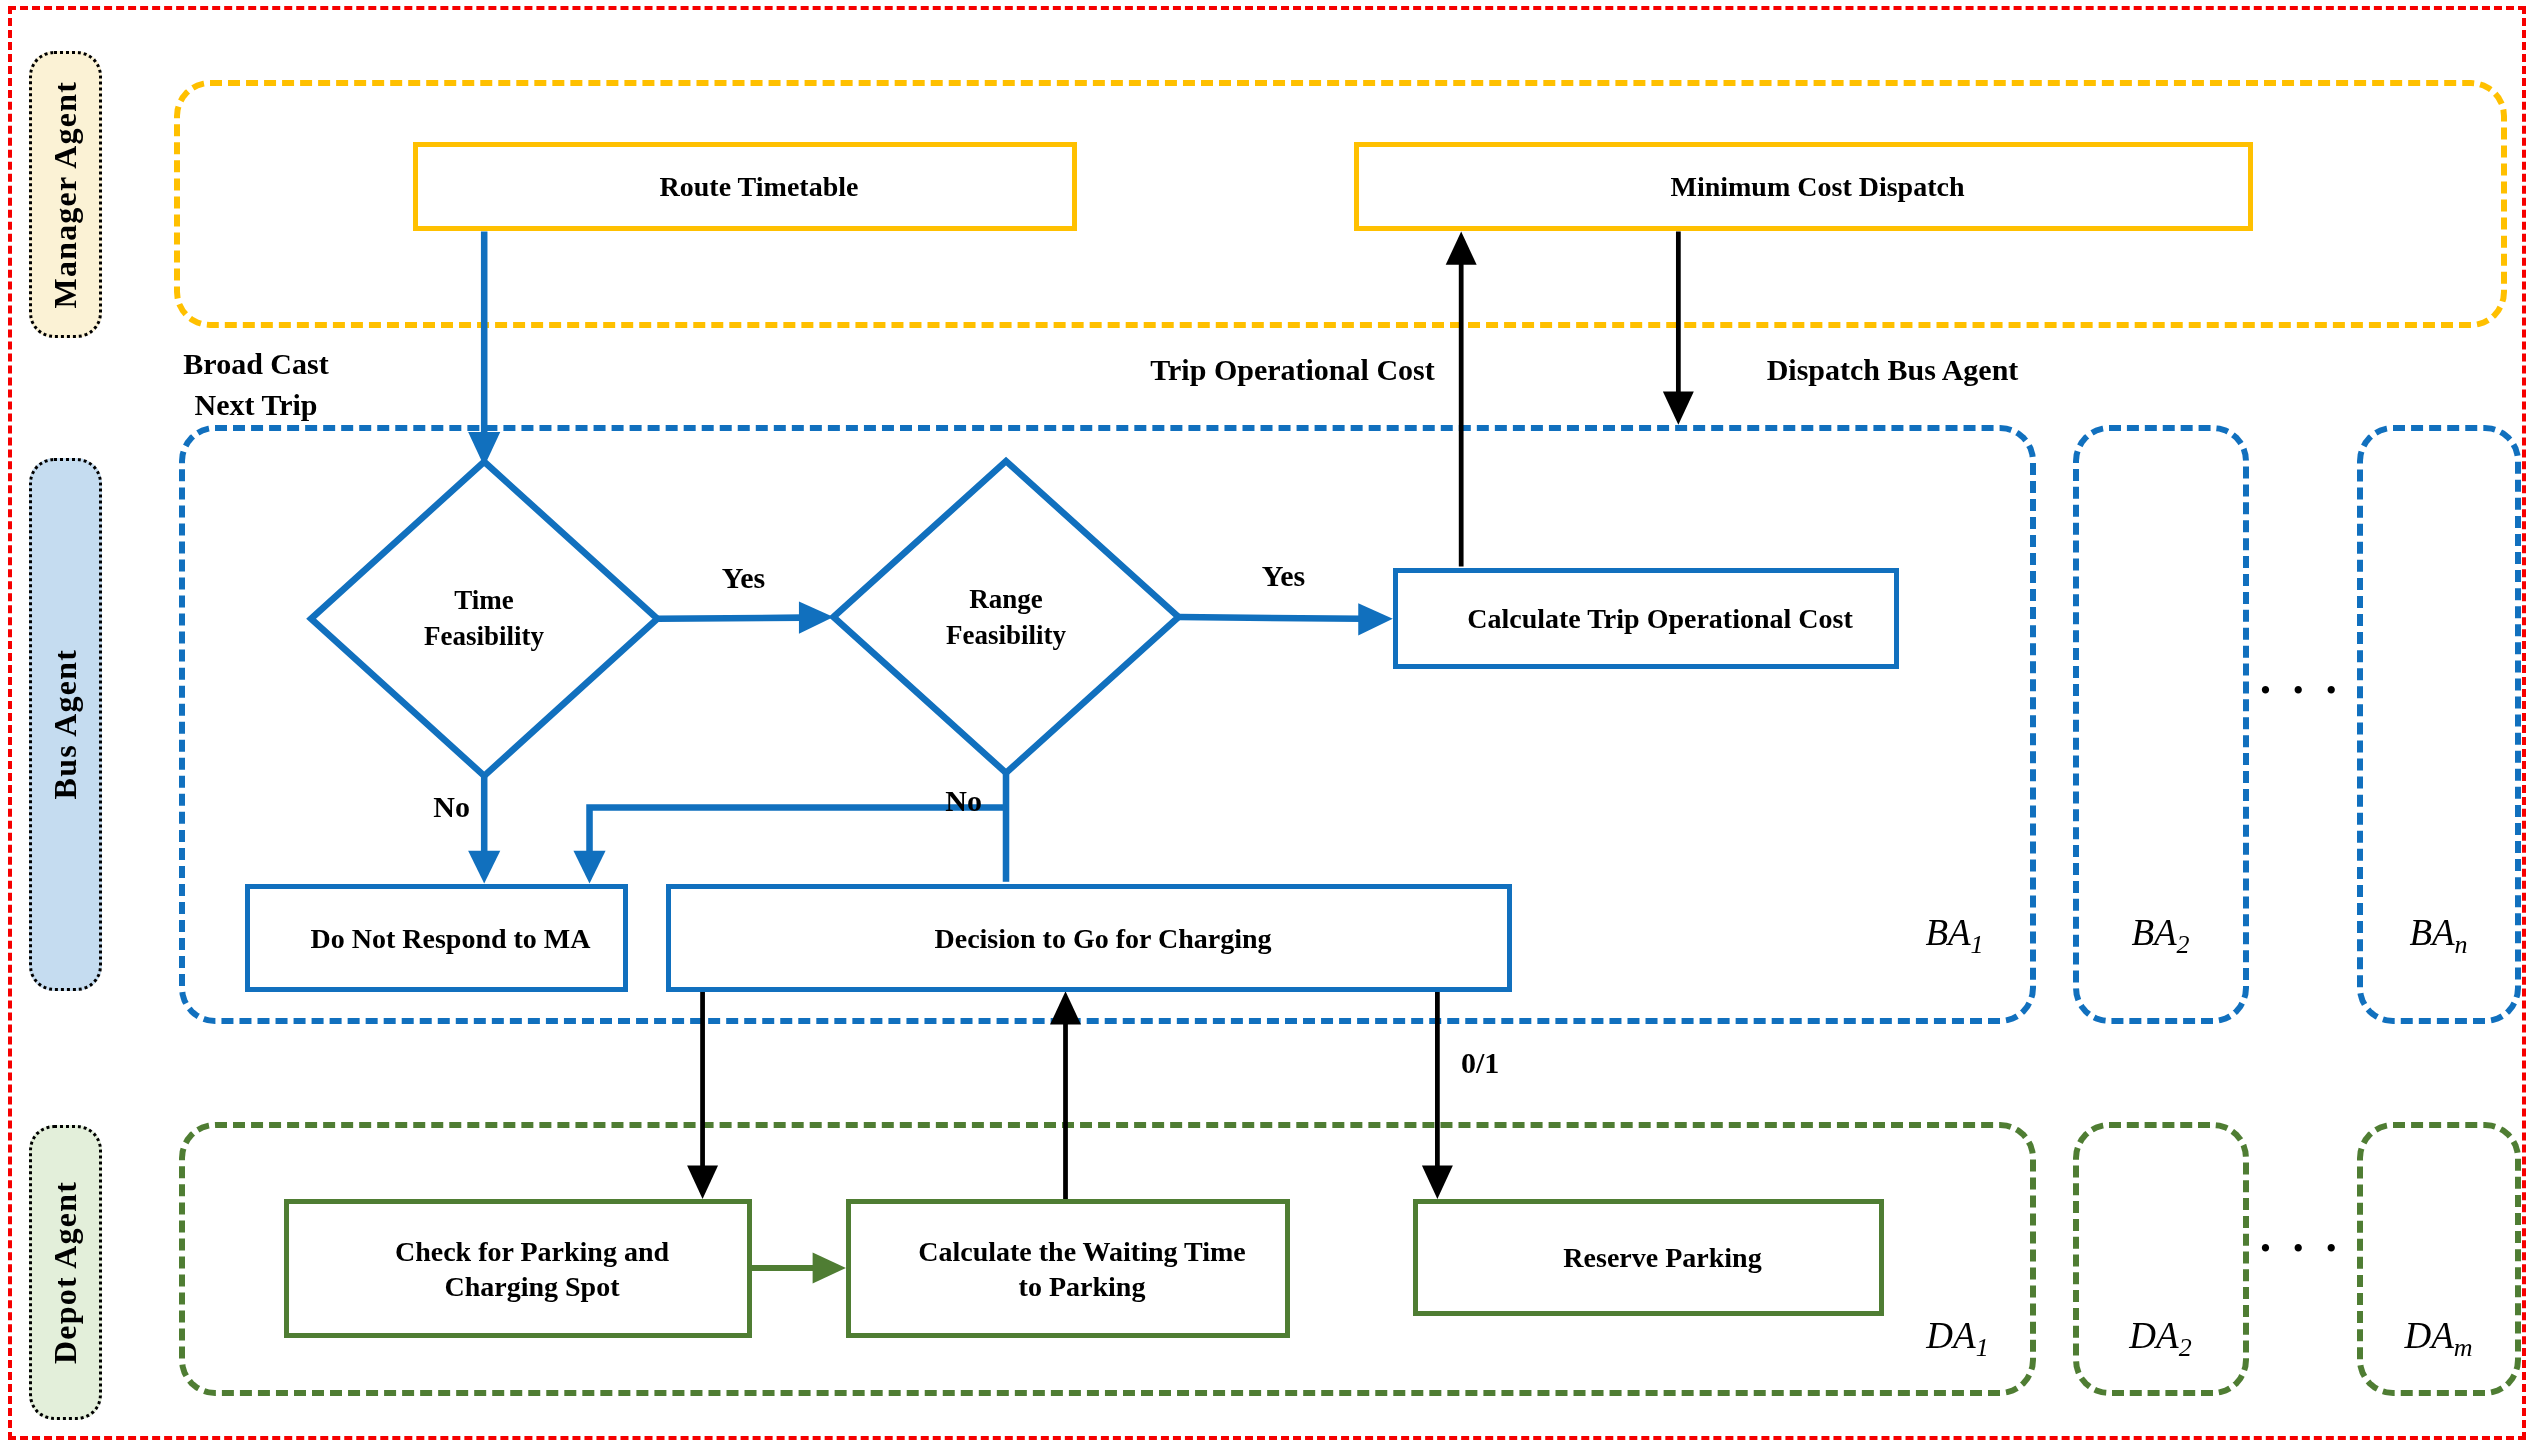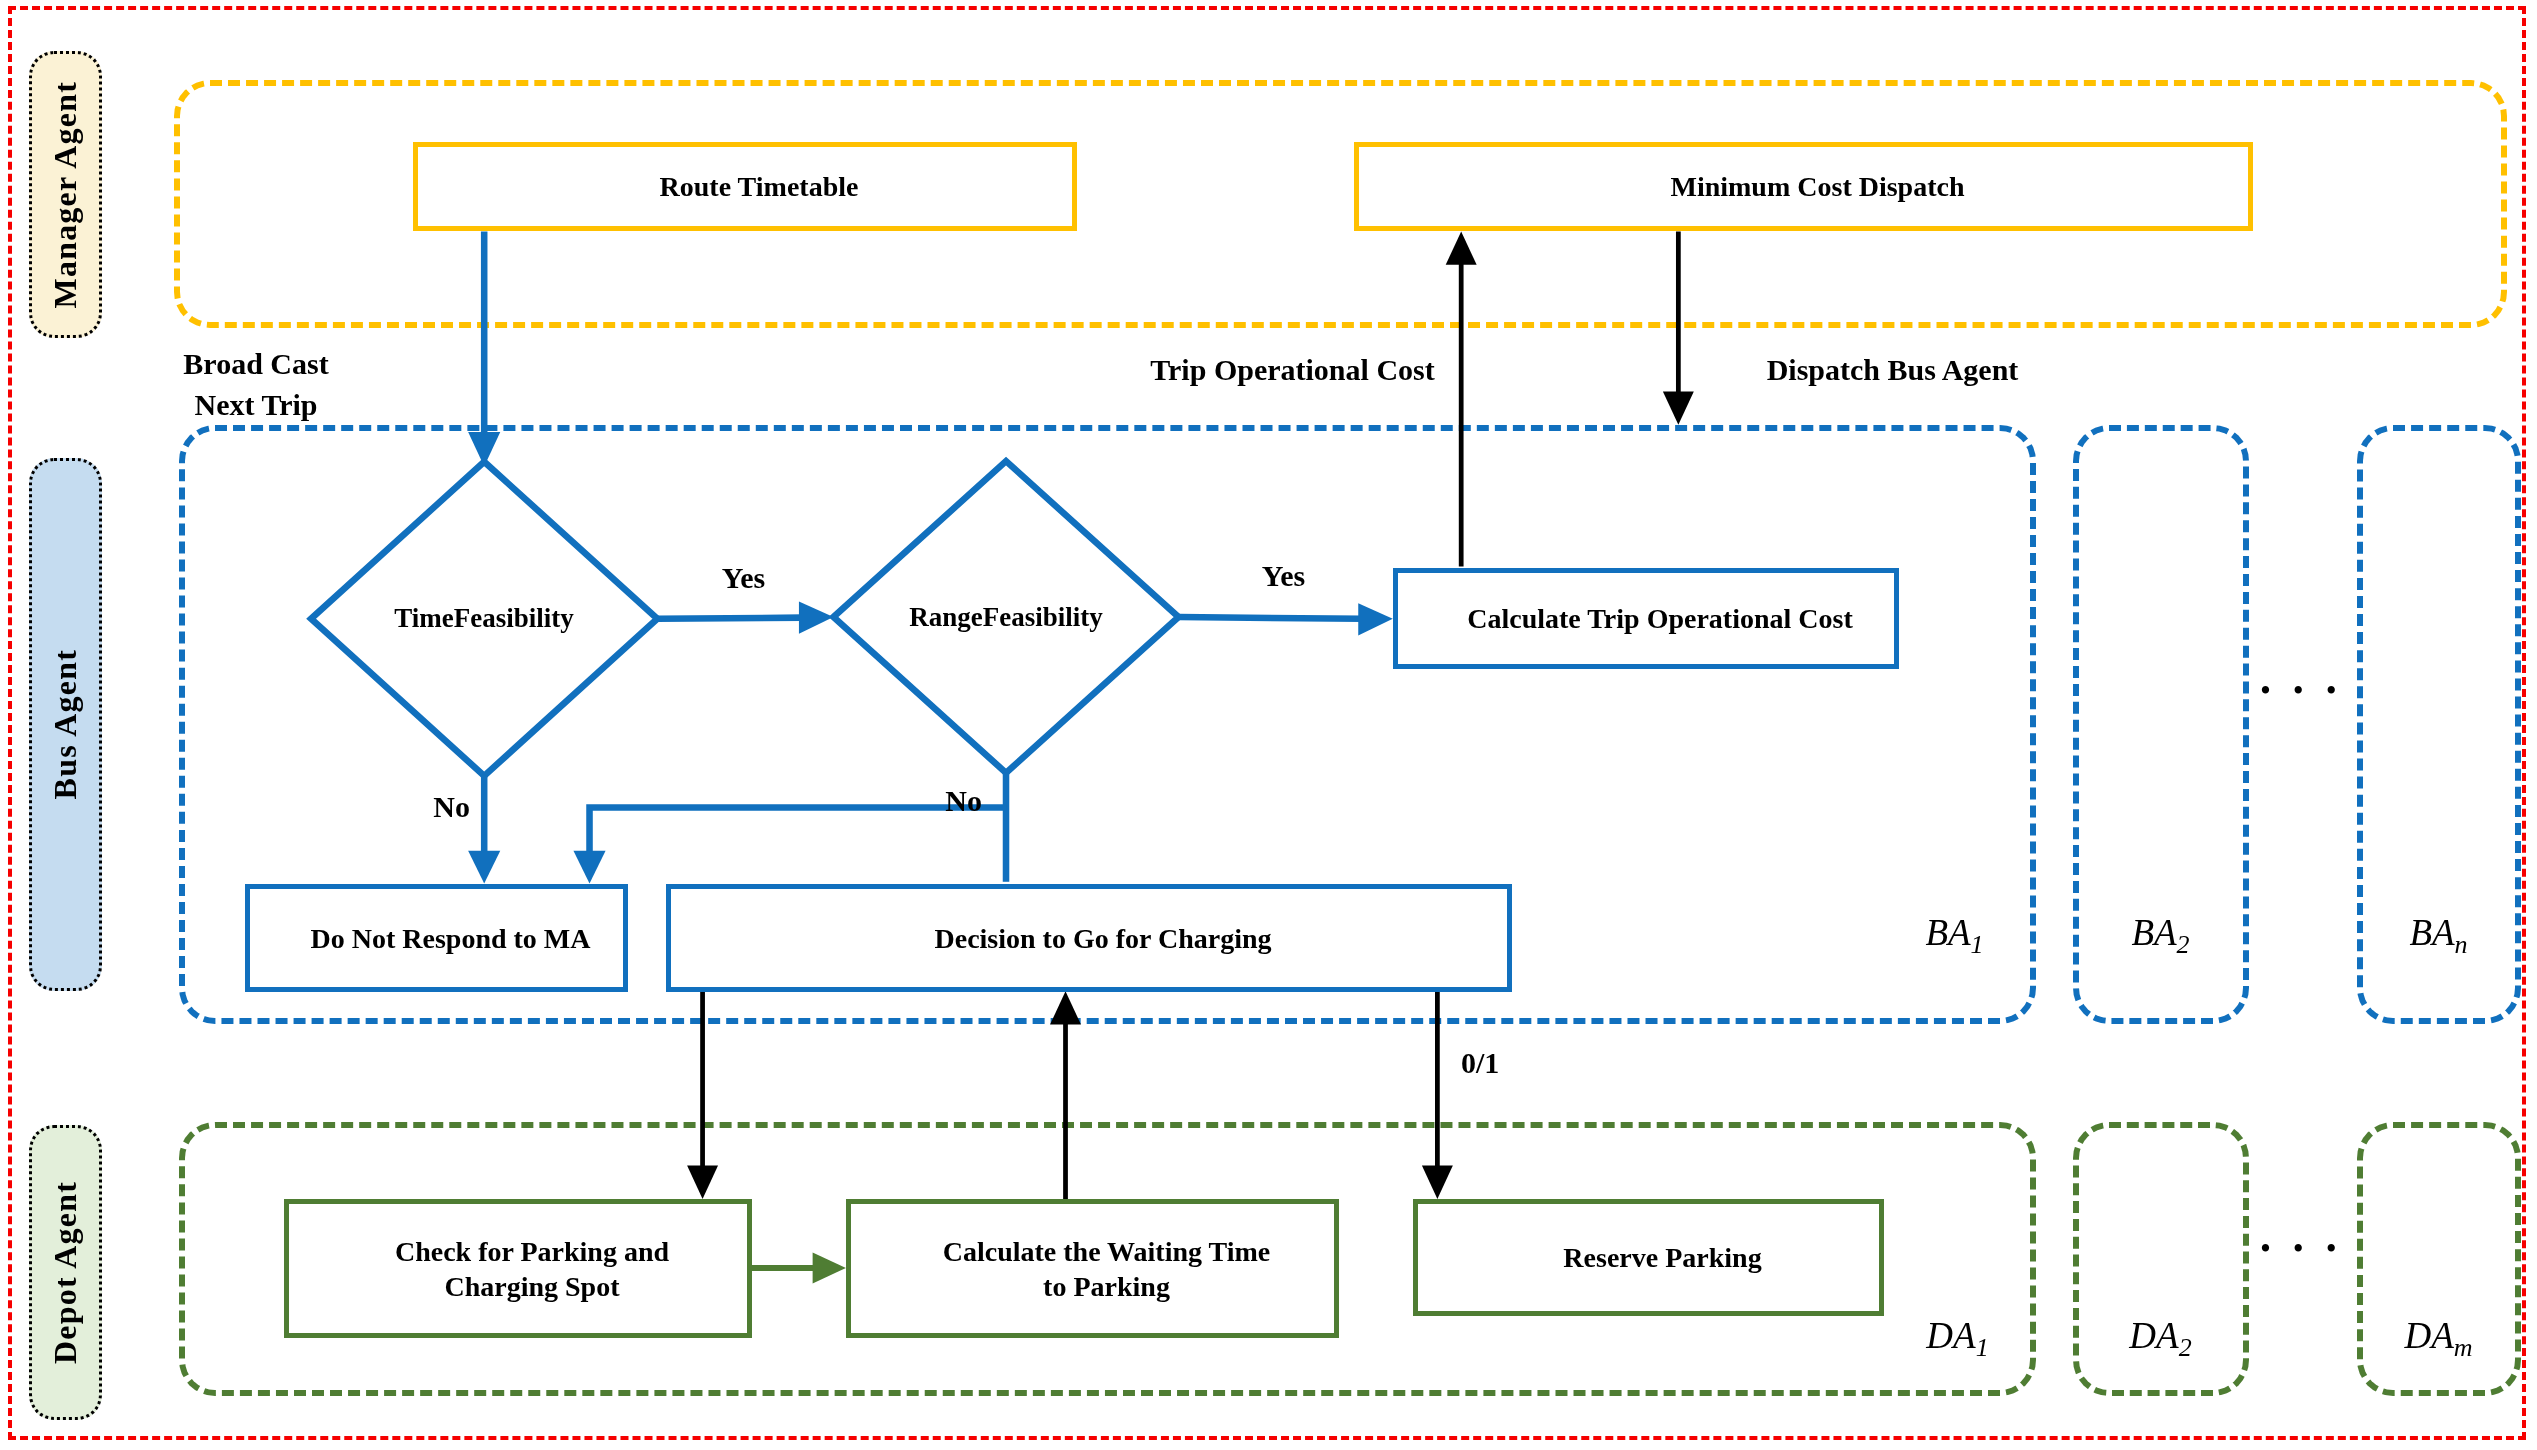--- a/index.html
+++ b/index.html
@@ -37,24 +37,24 @@
         box-sizing:border-box;padding-left:28px;}
   .b-yellow{border:5.4px solid var(--yellow);}
   .b-blue{border:5.4px solid var(--blue);}
   .b-green{border:5.4px solid var(--green);}
   .route-box{left:413px;top:142px;width:664px;height:89px;}
   .mincost-box{left:1354px;top:142px;width:899px;height:89px;}
   .calc-box{left:1393px;top:568px;width:506px;height:101px;}
   .donot-box{left:245px;top:884px;width:383px;height:108px;}
   .decision-box{left:666px;top:884px;width:846px;height:108px;}
   .check-box{left:284px;top:1199px;width:468px;height:139px;}
-  .calcwait-box{left:846px;top:1199px;width:493px;height:139px;}
+  .calcwait-box{left:846px;top:1199px;width:444px;height:139px;}
   .reserve-box{left:1413px;top:1199px;width:471px;height:117px;}
   
-  .dtext{position:absolute;width:262px;height:113px;display:flex;flex-direction:row;
+  .dtext{position:absolute;width:262px;height:113px;display:flex;flex-direction:column;
          align-items:center;justify-content:center;text-align:center;font-weight:bold;
          font-size:27px;line-height:1.3;}
   .time-text{left:353px;top:562px;}
   .range-text{left:875px;top:561px;}
   
   .elabel{position:absolute;font-weight:bold;font-size:30px;text-align:center;line-height:1.35;}
   .broadcast-label{left:164px;top:344px;width:184px;}
   .tripcost-label{left:1138px;top:350px;width:309px;}
   .dispatch-label{left:1738px;top:350px;width:309px;text-align:center;}
   .yes1-label{left:699px;top:558px;width:89px;}

